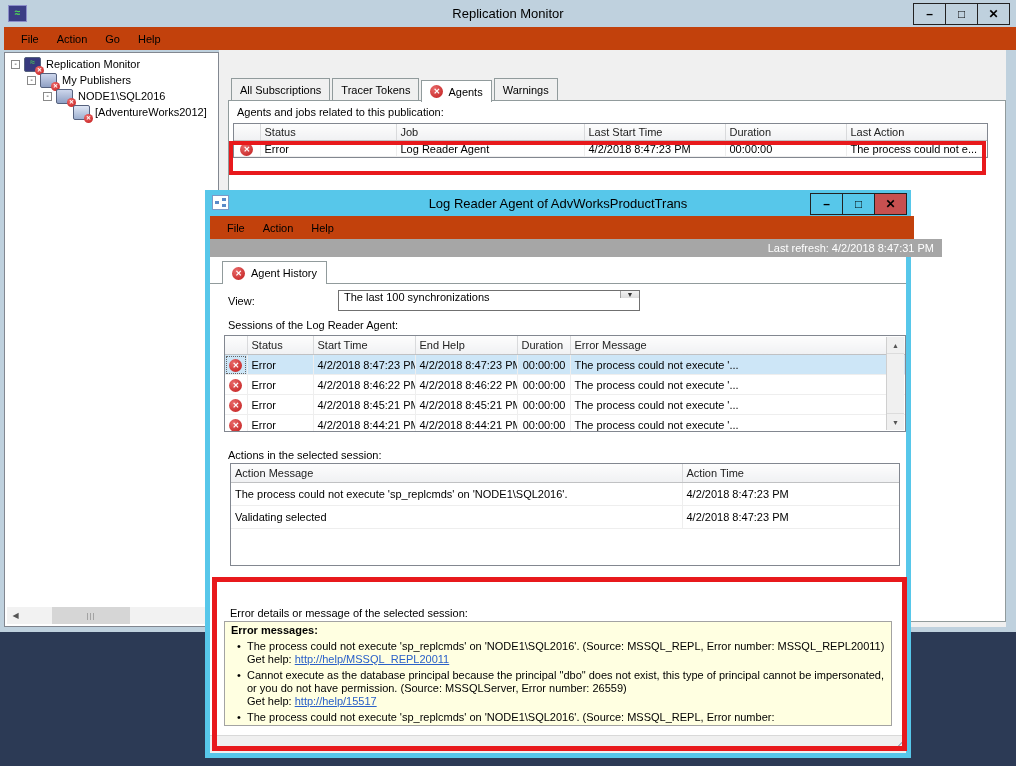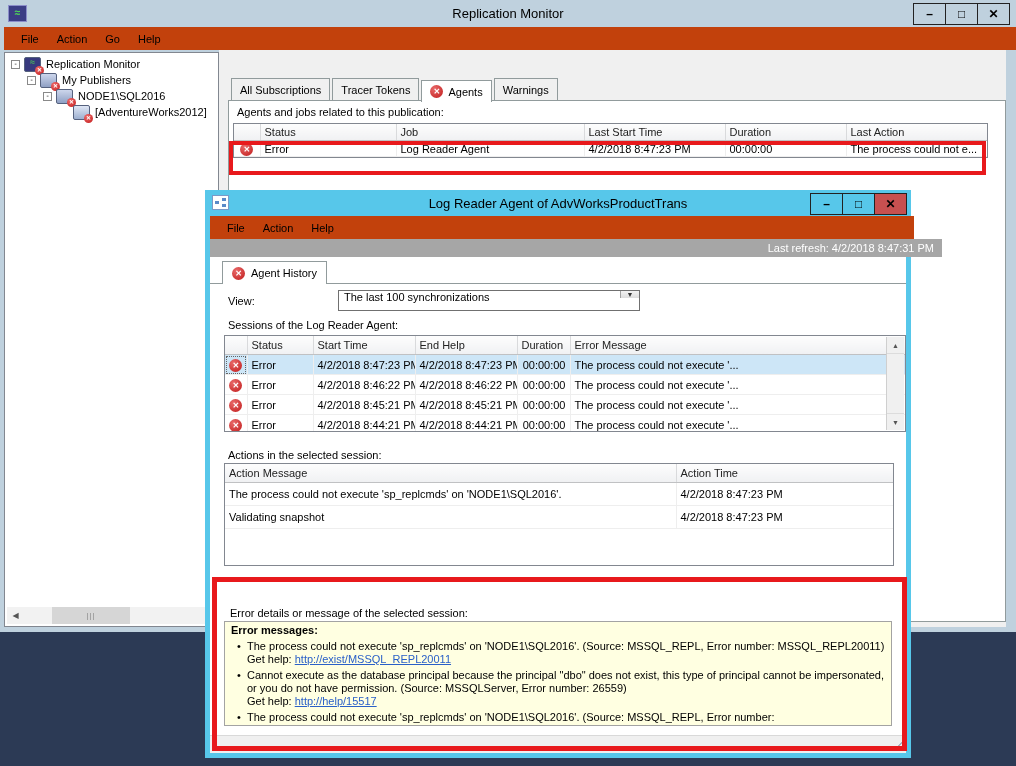--- a/index.html
+++ b/index.html
@@ -114,21 +114,21 @@
   .sessions-table{left:14px;top:78px;width:682px;height:97px;position:absolute;}
   .sessions-table th{height:18px;}
   .sessions-table td{height:19px;}
   .vsb{position:absolute;top:1px;right:1px;bottom:1px;width:17px;background:#f0f0f0;border-left:1px solid #cfcfcf;}
   .vsb-up,.vsb-dn{position:absolute;left:0;width:17px;height:16px;display:flex;align-items:center;
                   justify-content:center;color:#555;font-size:7px;}
   .vsb-up{top:0;border-bottom:1px solid #dcdcdc;}
   .vsb-dn{bottom:0;border-top:1px solid #dcdcdc;}
 
   .actions-label{left:18px;top:192px;}
-  .actions-table{left:14px;top:206px;width:670px;height:103px;position:absolute;}
+  .actions-table{left:20px;top:206px;width:670px;height:103px;position:absolute;}
   .actions-table th{height:18px;}
   .actions-table td{height:22px;}
 
   .errdet-label{left:20px;top:350px;}
   .error-box{left:14px;top:364px;width:668px;height:105px;background:#ffffe1;border:1px solid #a3a3a3;
              box-sizing:border-box;padding:2px 6px;line-height:13px;overflow:hidden;}
   .error-box .ehead{font-weight:bold;}
   .ebi{display:flex;margin-top:3px;}
   .ebi .b{width:16px;text-align:center;flex:none;}
   .ebi .b::after{content:"•";}
@@ -363,36 +363,36 @@
         <tbody>
             <tr>
           <th>Action Message</th>
           <th>Action Time</th>
         </tr>
         <tr>
           <td>The process could not execute 'sp_replcmds' on 'NODE1\SQL2016'.</td>
           <td>4/2/2018 8:47:23 PM</td>
         </tr>
         <tr>
-          <td>Validating snapshot</td>
+          <td>Validating selected</td>
           <td>4/2/2018 8:47:23 PM</td>
         </tr>
       </tbody>
         </table>
     </div>
 
     <div class="abs errdet-label">Error details or message of the selected session:</div>
 
     <div class="abs error-box">
       <div class="ehead">Error messages:</div>
       <div class="ebi">
         <span class="b"></span>
         <span class="t">
           <span>The process could not execute 'sp_replcmds' on 'NODE1\SQL2016'. (Source: MSSQL_REPL, Error number: MSSQL_REPL20011)</span><br>
-          <span>Get help: </span><a class="link">http://exist/MSSQL_REPL20011</a>
+          <span>Get help: </span><a class="link">http://help/MSSQL_REPL20011</a>
         </span>
       </div>
       <div class="ebi">
         <span class="b"></span>
         <span class="t">
           <span>Cannot execute as the database principal because the principal "dbo" does not exist, this type of principal cannot be impersonated, or you do not have permission. (Source: MSSQLServer, Error number: 26559)</span><br>
           <span>Get help: </span><a class="link">http://help/15517</a>
         </span>
       </div>
       <div class="ebi">

